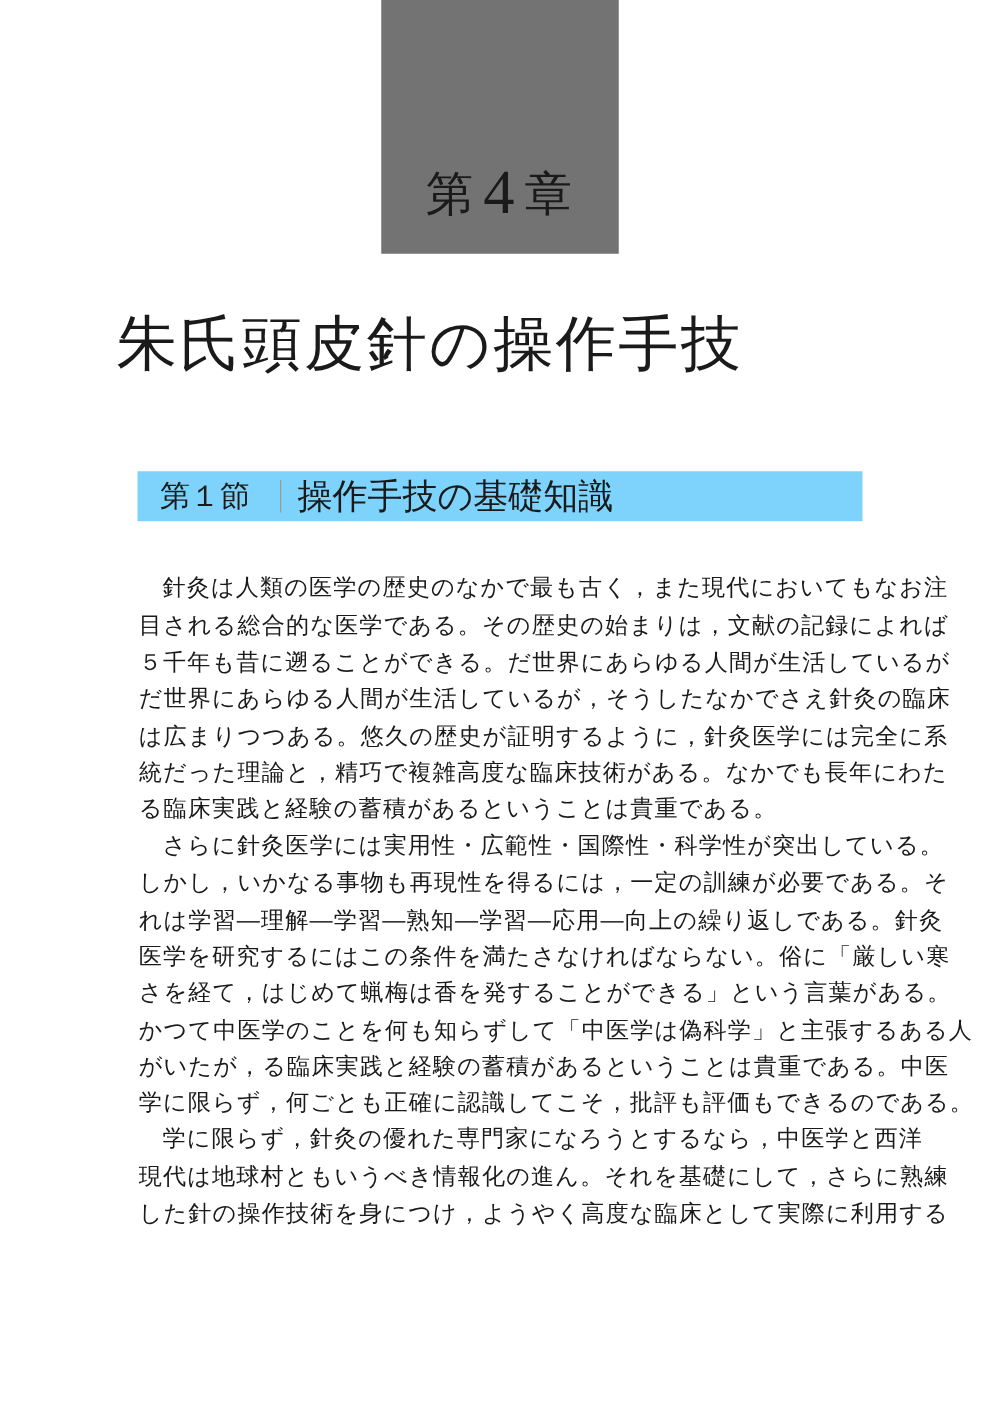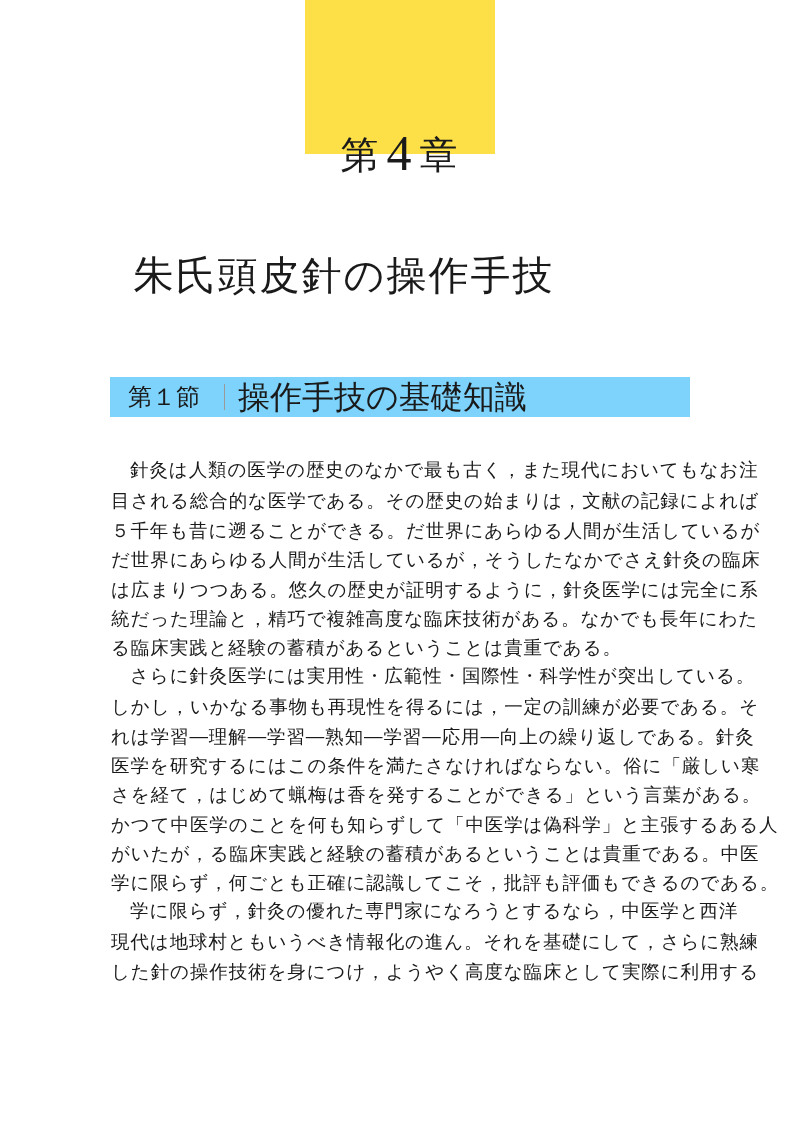--- a/index.html
+++ b/index.html
@@ -13,22 +13,22 @@
       position: relative;
       overflow: hidden;
       font-family: "DejaVu Serif", "Liberation Serif", serif;
       color: #1a1a1a;
     }
     .chapter-box {
       position: absolute;
       left: 305px;
       top: 0;
       width: 190px;
-      height: 154px;
-      background: #fde047;
+      height: 203px;
+      background: #737373;
     }
     .chapter-label {
       position: absolute;
       left: 0;
       right: 0;
       top: 128px;
       text-align: center;
       font-size: 38px;
       line-height: 50px;
       white-space: nowrap;
@@ -39,21 +39,21 @@
       font-family: "Liberation Serif", "DejaVu Serif", serif;
       margin: 0 6px;
       vertical-align: -2px;
     }
     .chapter-title {
       position: absolute;
       left: 0;
       width: 688px;
       top: 247px;
       text-align: center;
-      font-size: 40px;
+      font-size: 48px;
       line-height: 56px;
       letter-spacing: 2px;
       white-space: nowrap;
     }
     .section-box {
       position: absolute;
       left: 110px;
       top: 377px;
       width: 580px;
       height: 40px;
@@ -75,21 +75,21 @@
       width: 1px;
       height: 26px;
       background: #9a9a9a;
     }
     .section-title {
       position: absolute;
       left: 128px;
       top: 0;
       height: 43px;
       line-height: 40px;
-      font-size: 32px;
+      font-size: 28px;
       white-space: nowrap;
     }
     .body-text {
       position: absolute;
       left: 111px;
       top: 457px;
       width: 580px;
     }
     .line {
       display: block;

